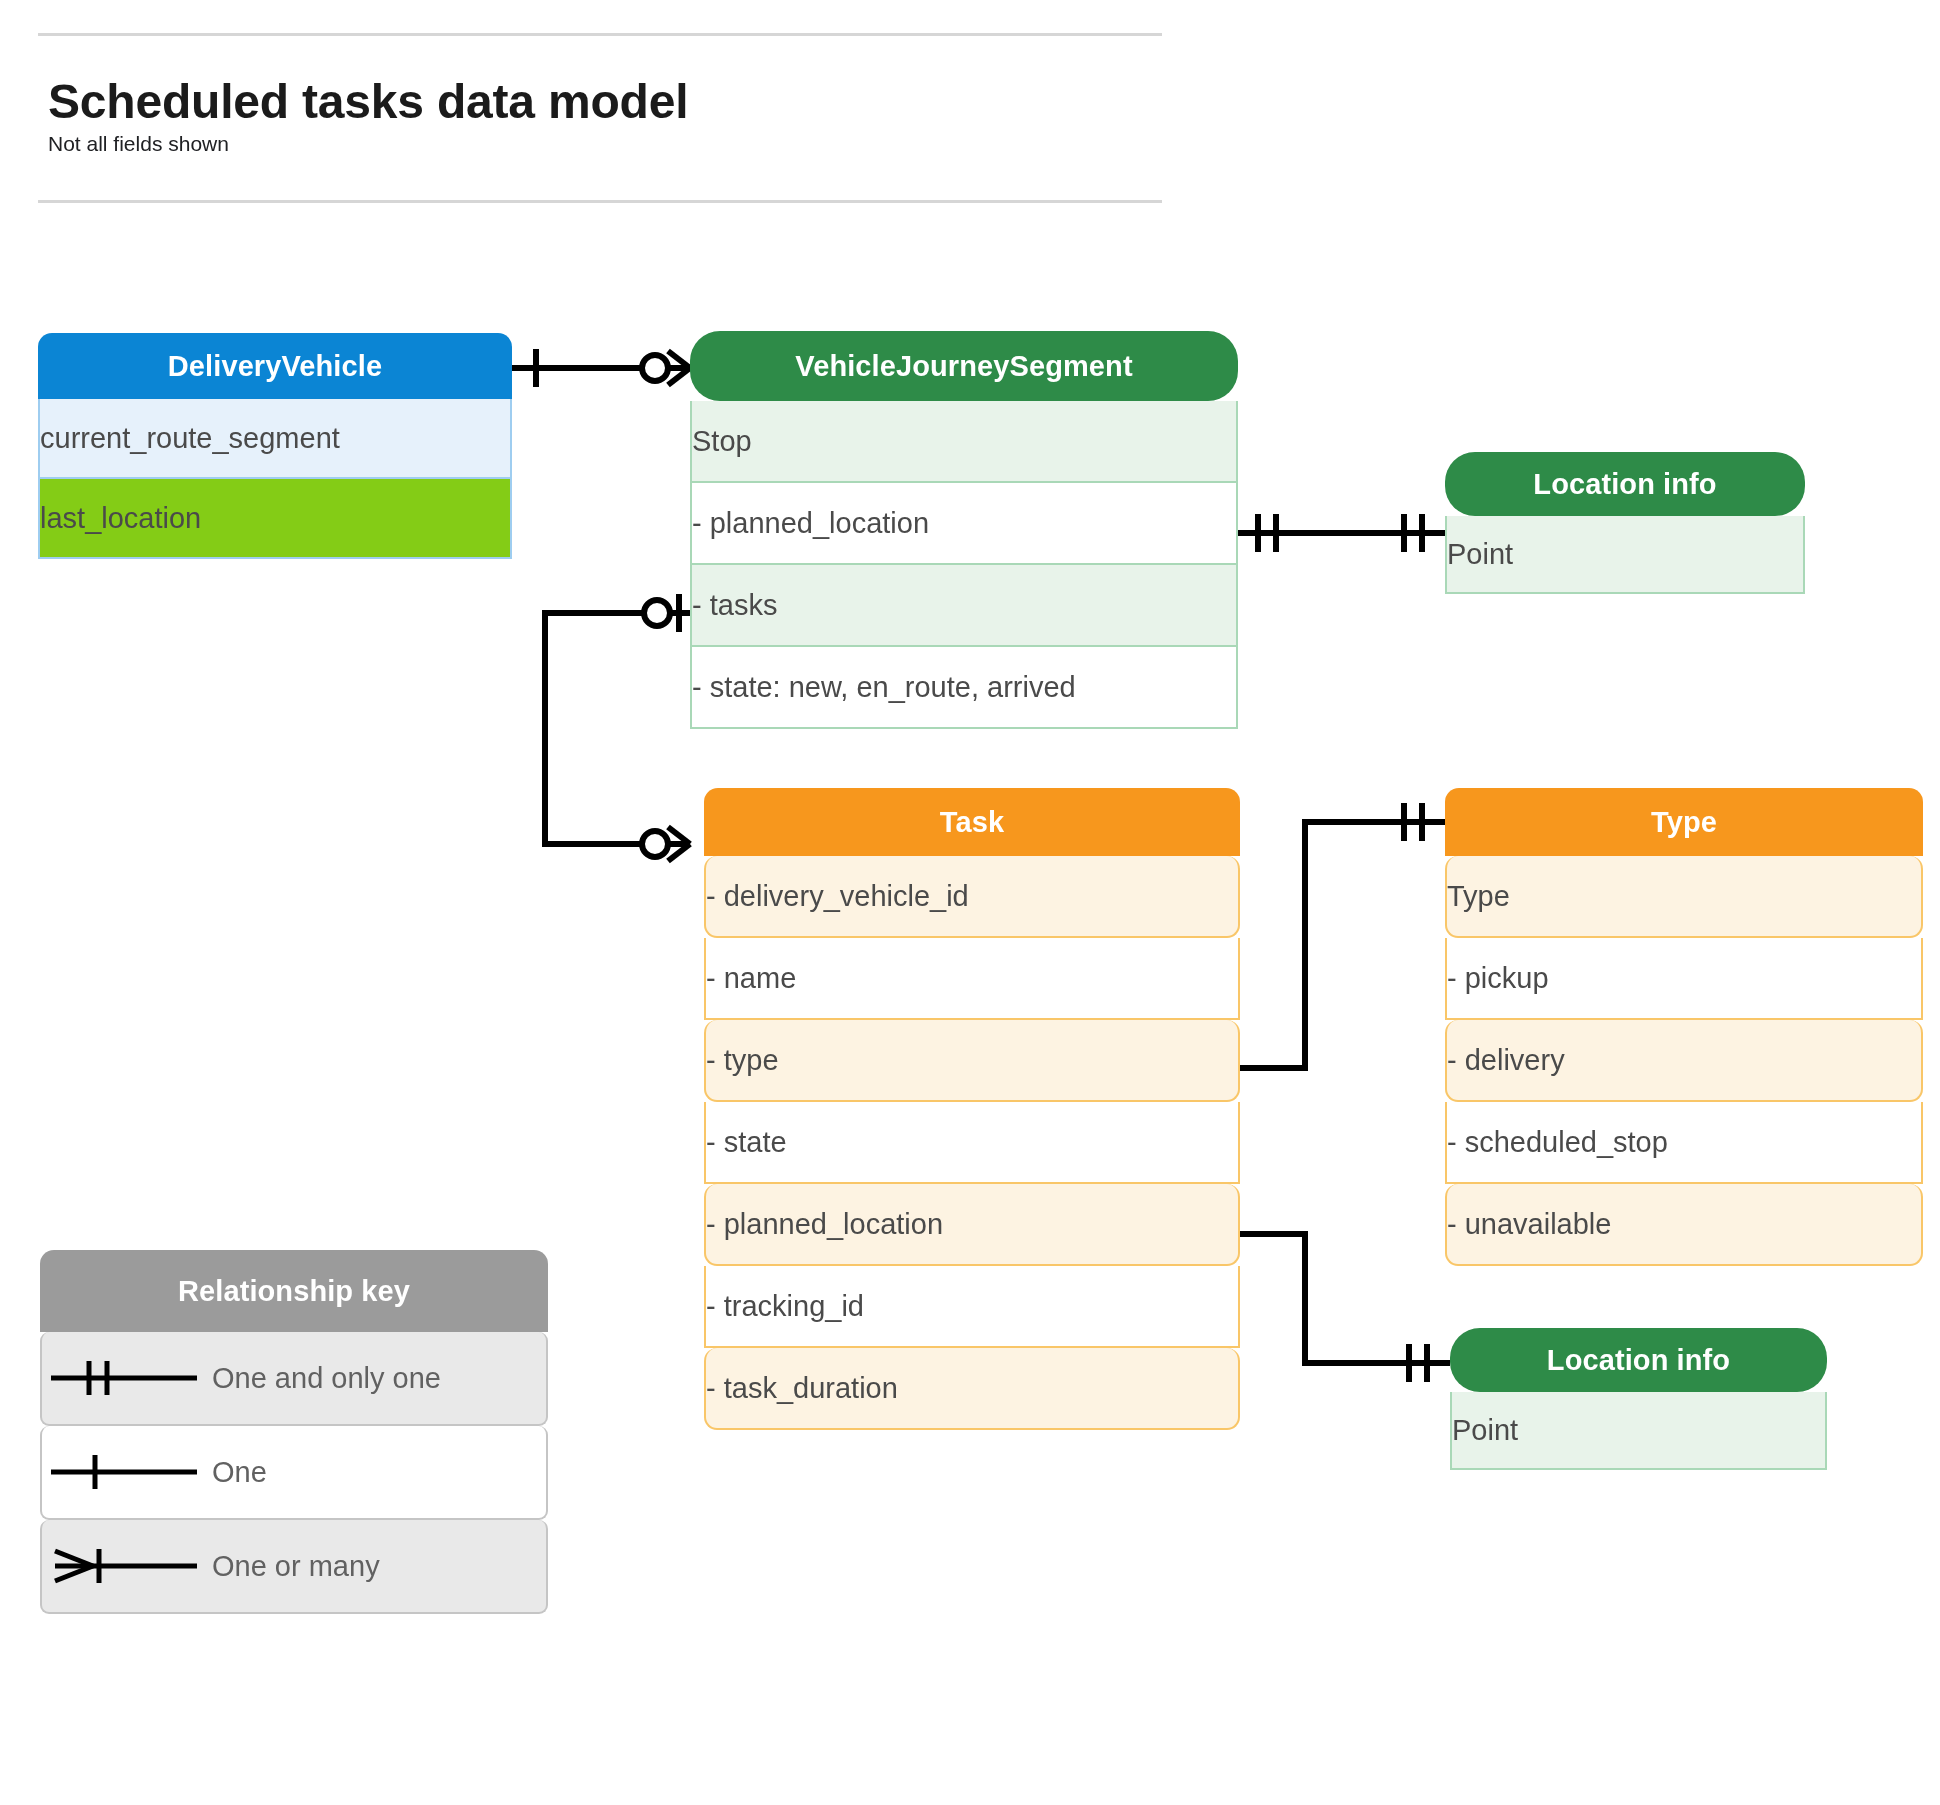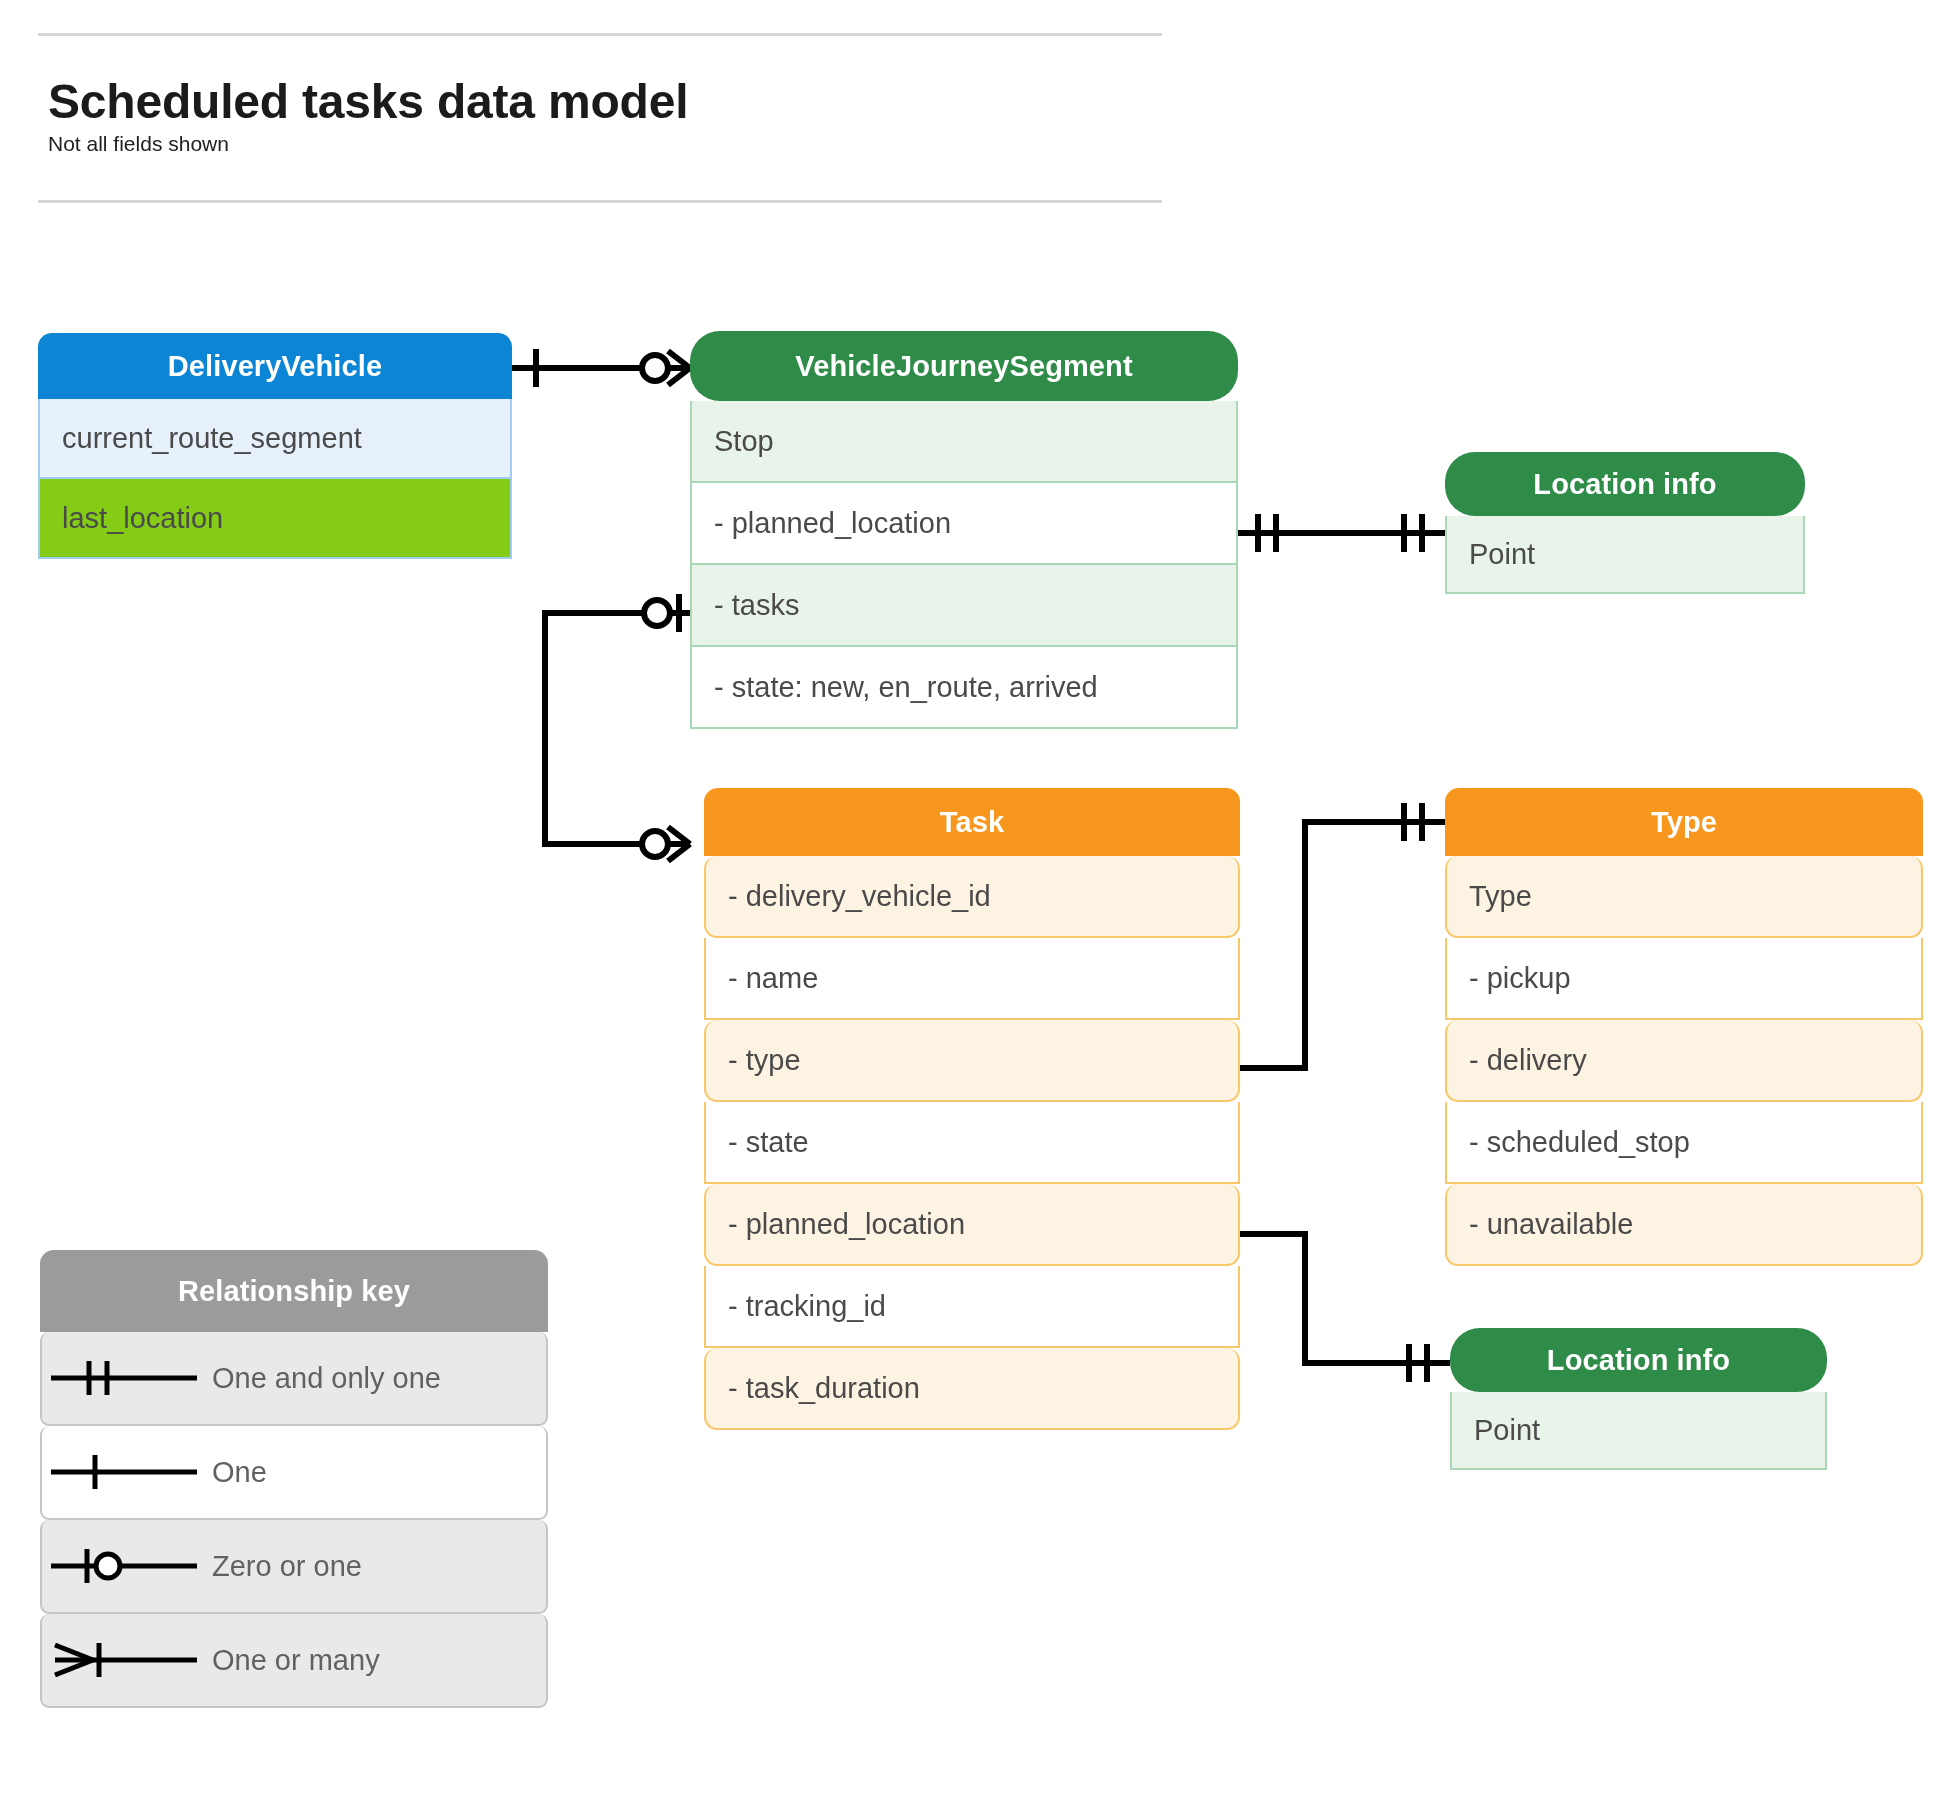--- a/index.html
+++ b/index.html
@@ -22,21 +22,20 @@
     border-radius:14px 14px 0 0;
     display:flex;align-items:center;justify-content:center;
     color:#ffffff;font-weight:700;letter-spacing:.1px;
     font-size:29px;
   }
   .entity .ent-rows{box-sizing:border-box;width:100%;}
   .entity .ent-row{
     box-sizing:border-box;width:100%;
     display:flex;align-items:center;
     font-size:29px;color:#4a4a4a;
-    padding-left:22px;
     border-bottom:2px solid transparent;
   }
   .entity .ent-row:last-child{border-bottom-width:2px;}
 
   
   .th-blue .ent-head{background:#0b85d4;}
   .th-blue .ent-row{border-color:#9ecdf0;border-left:2px solid #9ecdf0;border-right:2px solid #9ecdf0;}
   .th-blue .ent-row.alt{background:#e6f1fb;}
   .th-blue .ent-row.plain{background:#84cc16;}
 
@@ -236,32 +235,20 @@
         <svg width="160" height="46" viewBox="0 0 160 46" xmlns="http://www.w3.org/2000/svg">
           <g stroke="#000000" stroke-width="5" fill="none">
             <line x1="4" y1="23" x2="150" y2="23"></line>
             <line x1="48" y1="6" x2="48" y2="40"></line>
           </g>
         </svg>
       </span>
       <span class="legend-label">One</span>
     </div>
 
-    <div class="ent-row alt">
-      <span class="legend-sym">
-        <svg width="160" height="46" viewBox="0 0 160 46" xmlns="http://www.w3.org/2000/svg">
-          <g stroke="#000000" stroke-width="5" fill="none">
-            <line x1="4" y1="23" x2="150" y2="23"></line>
-            <line x1="40" y1="6" x2="40" y2="40"></line>
-            <circle cx="61" cy="23" r="12" fill="#ffffff"></circle>
-          </g>
-        </svg>
-      </span>
-      <span class="legend-label">Zero or one</span>
-    </div>
 
 
     <div class="ent-row alt">
       <span class="legend-sym">
         <svg width="160" height="46" viewBox="0 0 160 46" xmlns="http://www.w3.org/2000/svg">
           <g stroke="#000000" stroke-width="5" fill="none">
             <line x1="8" y1="23" x2="150" y2="23"></line>
             <line x1="8" y1="8" x2="46" y2="23"></line>
             <line x1="8" y1="38" x2="46" y2="23"></line>
             <line x1="52" y1="6" x2="52" y2="40"></line>

